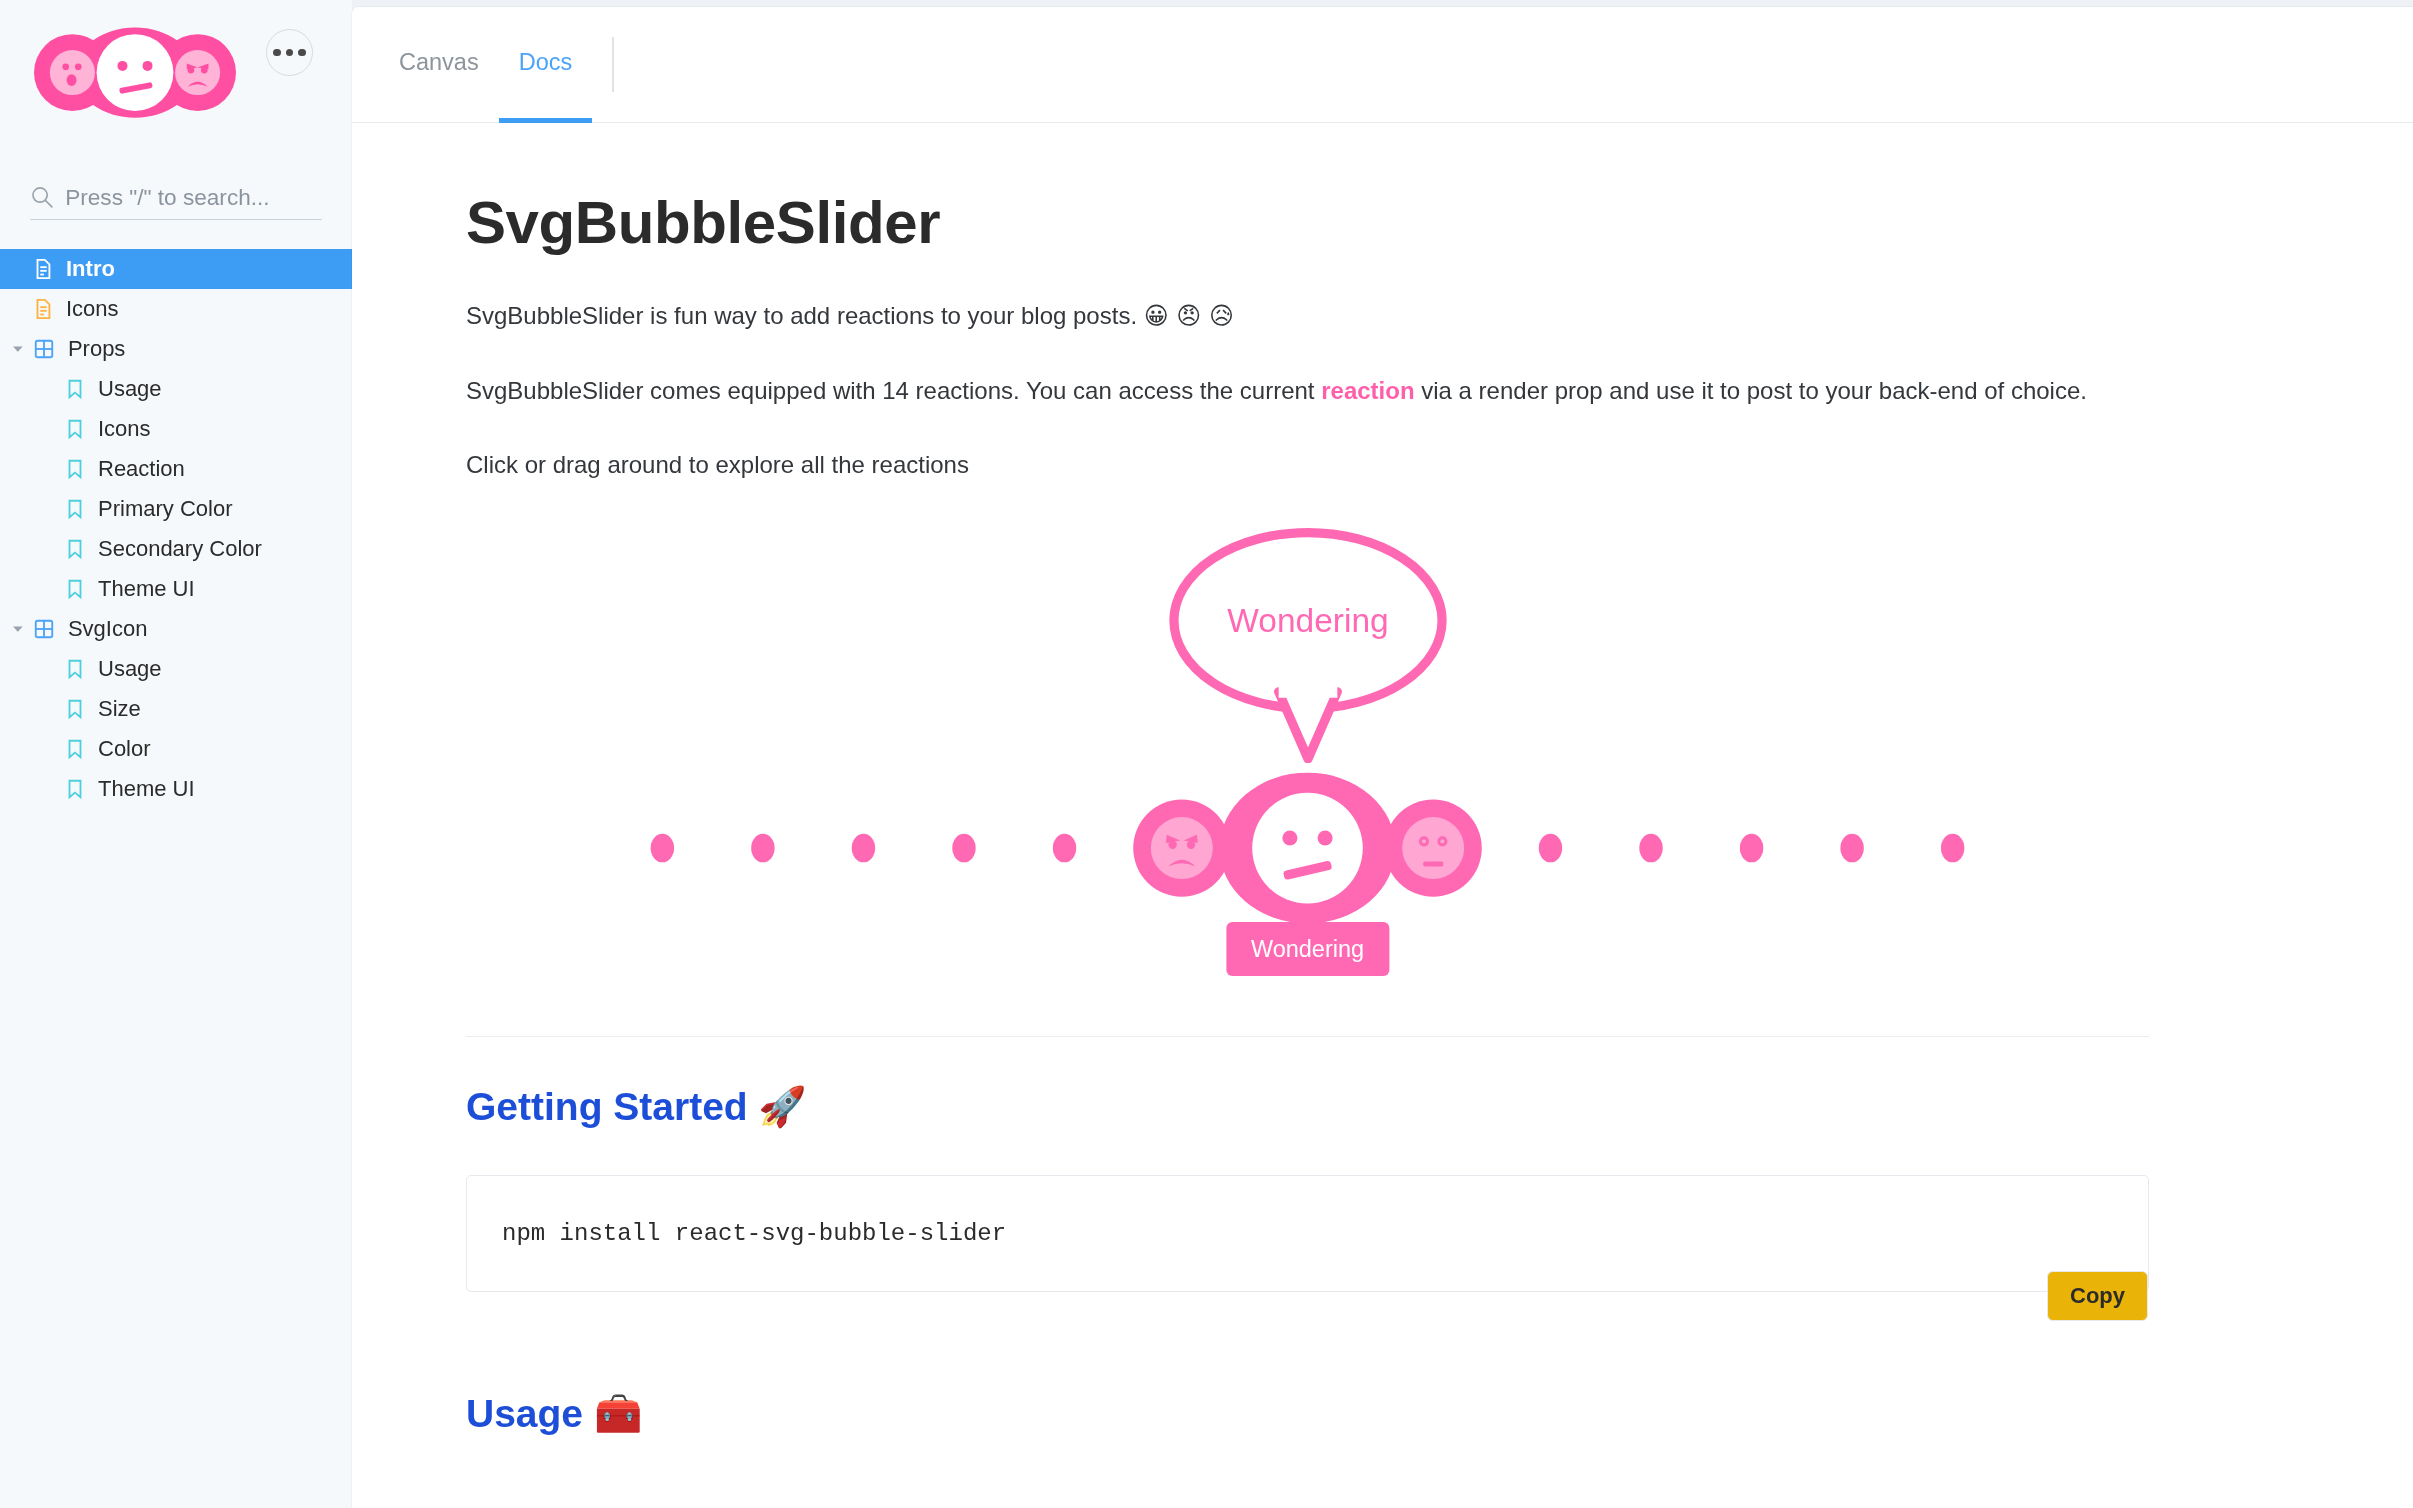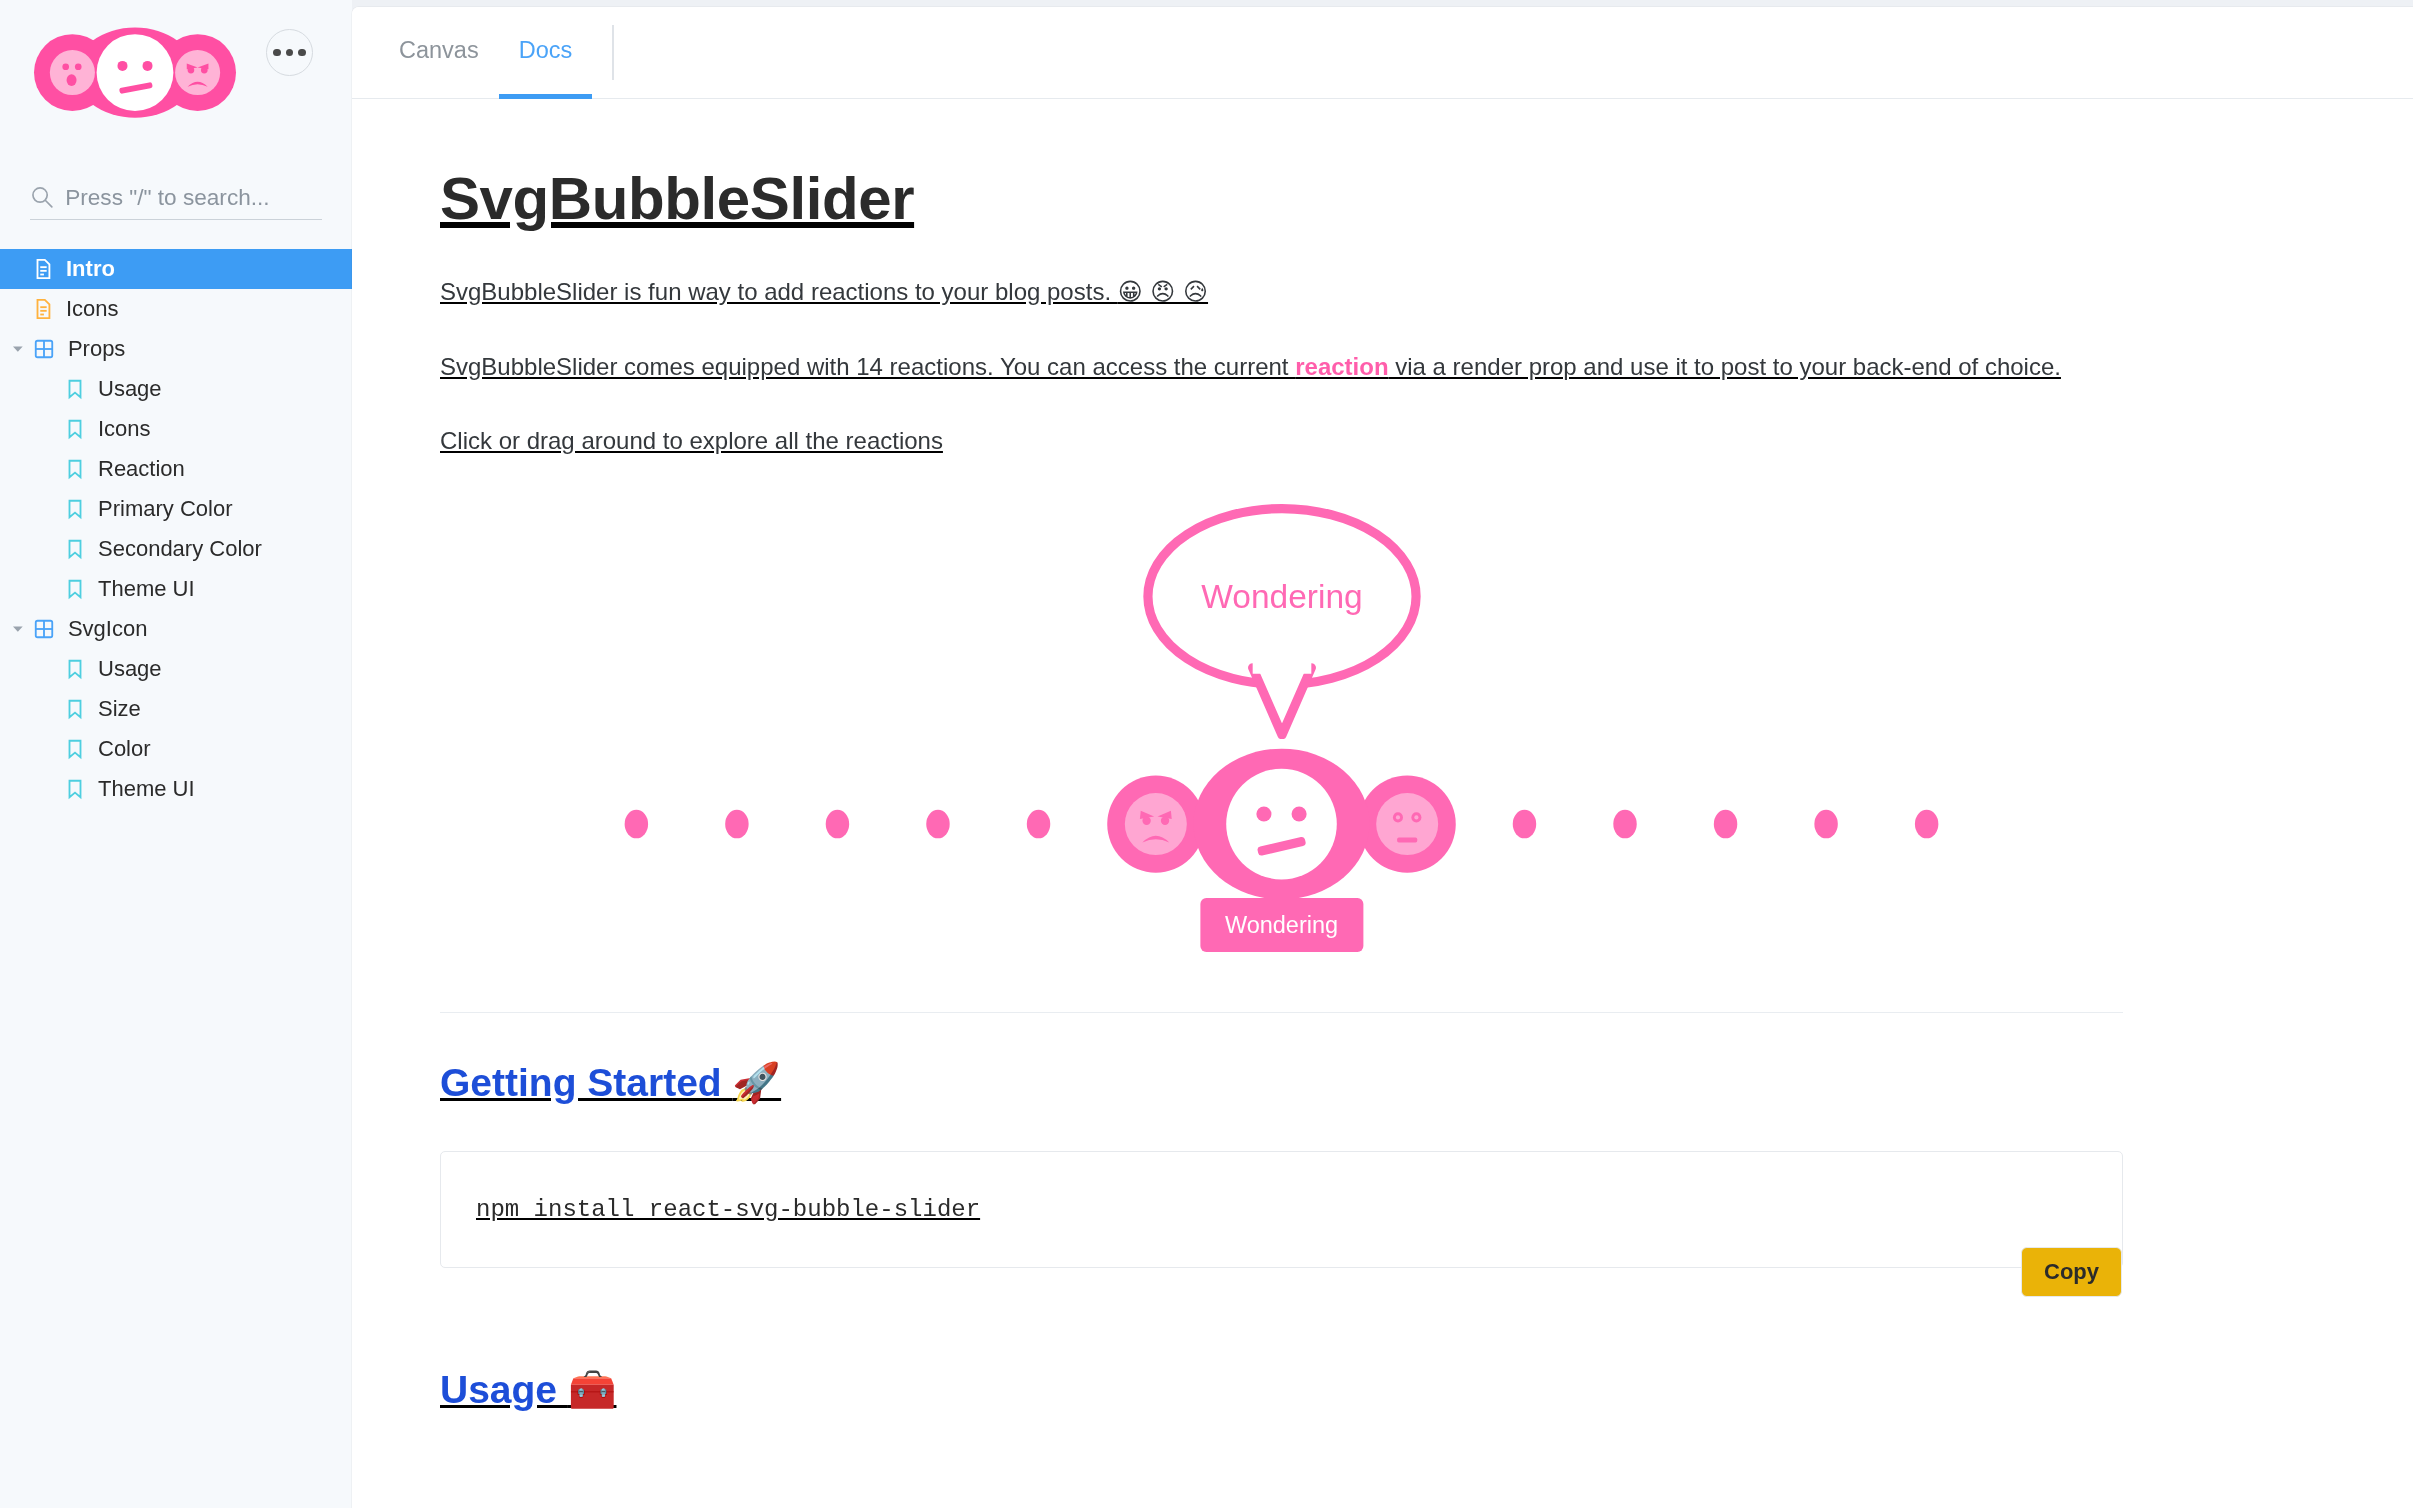--- a/index.html
+++ b/index.html
@@ -98,21 +98,21 @@
   }
   .panel {
     position: absolute;
     left: 0; top: 6.7px; right: 0; bottom: 0;
     background: #ffffff;
     border-top-left-radius: 6.7px;
     box-shadow: 0 0 0 0.8px rgba(0,0,0,0.04);
     overflow: hidden;
   }
   .tabbar {
-    height: 92px;
+    height: 116px;
     border-bottom: 1.3px solid #e6eaee;
     display: flex; align-items: stretch;
     padding-left: 27px;
     background: #fff;
   }
   .tab {
     display: flex; align-items: center;
     padding: 0 20px;
     font-size: 23.5px;
     color: #8d949b;
@@ -128,23 +128,22 @@
     height: 55px; align-self: center;
   }
 
   .doc {
     padding: 0;
     height: calc(1508px - 99px);
     overflow: hidden;
   }
   .doc-inner {
     width: 1683px;
-    margin-left: 88px;
+    margin-left: 114px;
     padding-top: 65px;
-    text-decoration: underline;
   }
 
   h1.title {
     font-size: 60px; font-weight: bold;
     color: #2b2b2b; letter-spacing: -0.4px;
     margin-bottom: 40px;
   }
   p.para {
     font-size: 24px; line-height: 1.55;
     color: #34383c;

